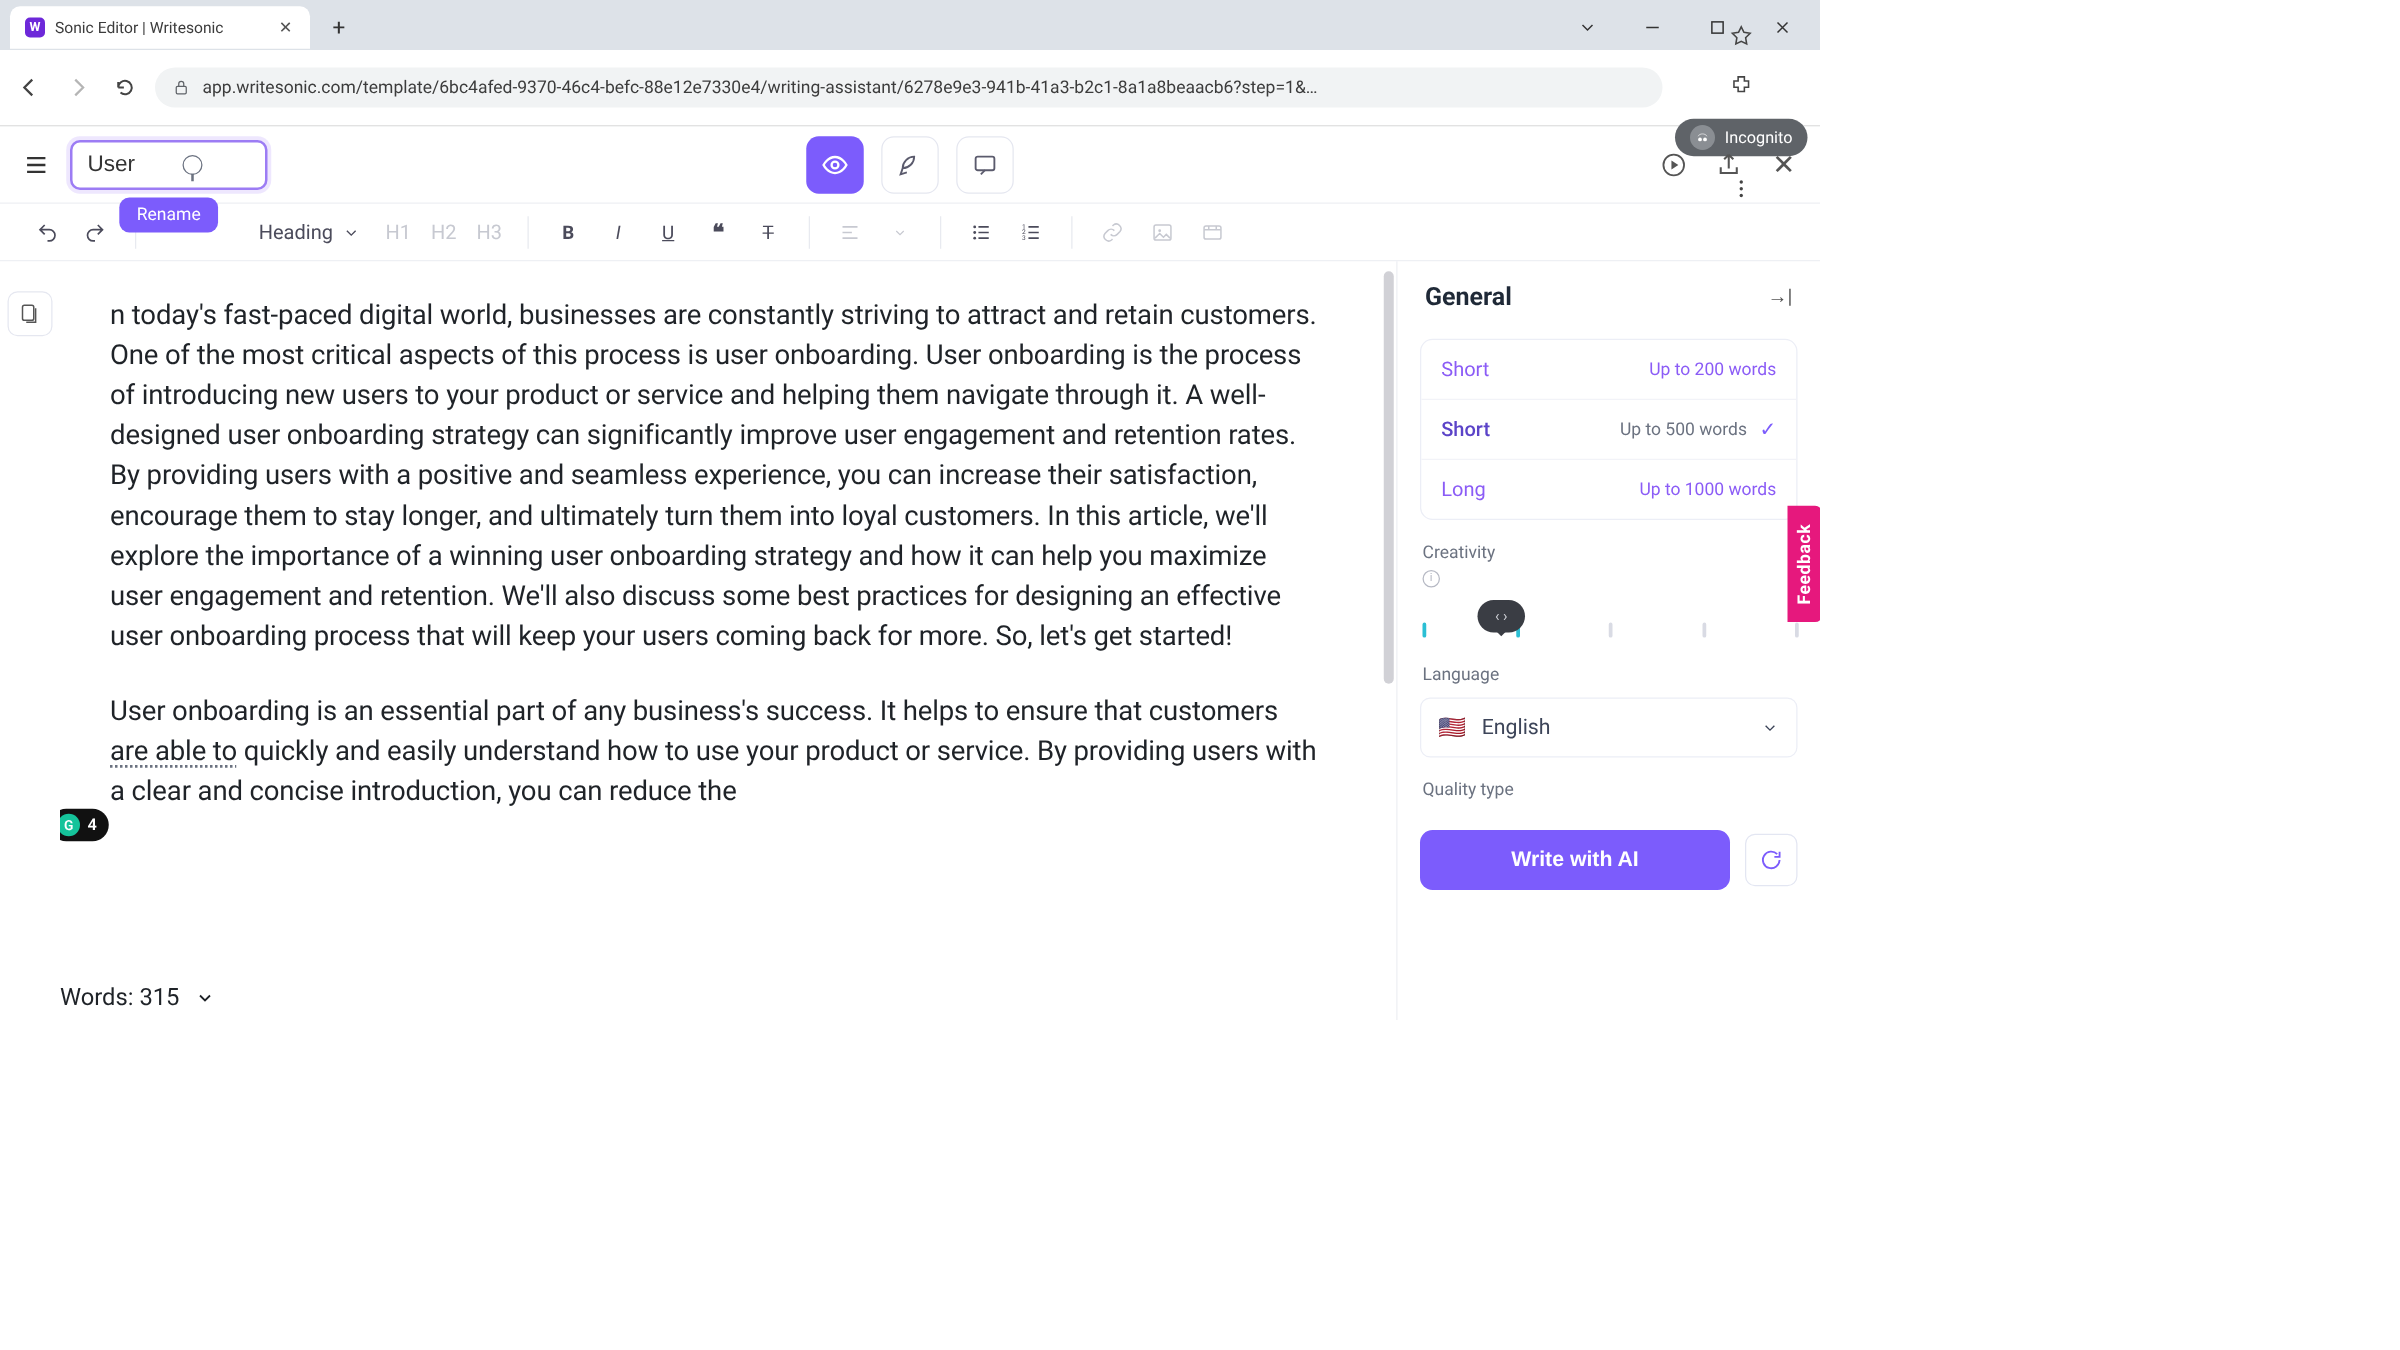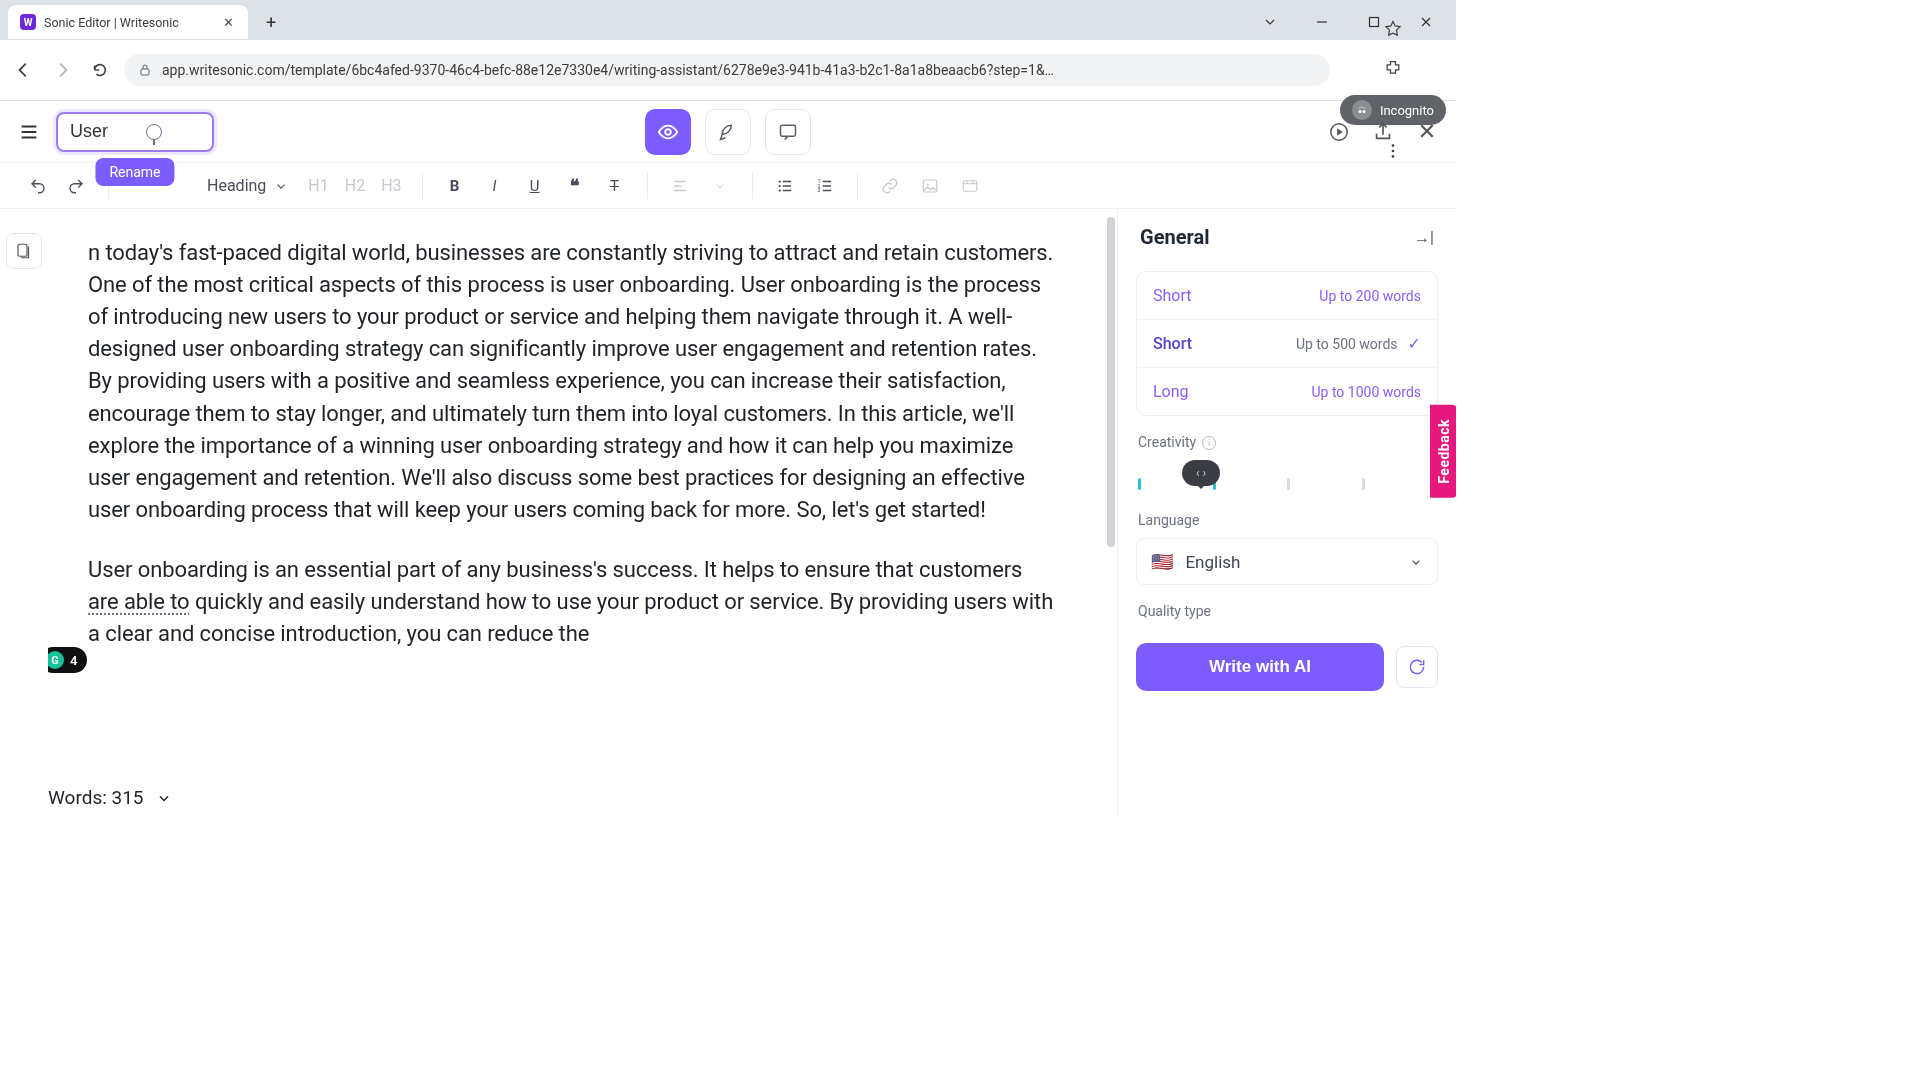--- a/index.html
+++ b/index.html
@@ -173,21 +173,21 @@
   .length-row {
     display:flex; align-items:center; justify-content:space-between;
     padding:14px 16px; font-size:16px; cursor:pointer;
   }
   .length-row + .length-row { border-top:1px solid #f2f3f8; }
   .length-row.muted { color:#8b5cf6; }
   .length-row.active { color:#3d4559; background:#f6f3ff00;}
   .len-hint { font-size:14px; }
   .check { color:#7c5cfc; font-size:16px; }
 
-  .sb-label { font-size:14px; color:#6b7280; margin:18px 2px 10px 2px; display:flex; align-items:flex-end; gap:6px;}
+  .sb-label { font-size:14px; color:#6b7280; margin:18px 2px 10px 2px; display:flex; align-items:flex-start; gap:6px;flex-direction:column;}
   .info-ic { width:14px;height:14px;border:1.2px solid #b6b9c4;border-radius:50%;display:inline-flex;align-items:center;justify-content:center;font-size:9px;color:#b6b9c4;}
 
   .slider-wrap { position:relative; height:34px; margin:4px 2px 6px 2px;}
   .tick { position:absolute; top:18px; width:3px; height:12px; background:#d9dbe4; border-radius:2px;}
   .tick.on { background:#2bbfd4; }
   .slider-thumb {
     position:absolute; top:0; left:44px; width:38px; height:26px;
     background:#3a3d44; border-radius:14px; display:flex;align-items:center;justify-content:center;
     color:#cfd1d7; font-size:12px;
   }

